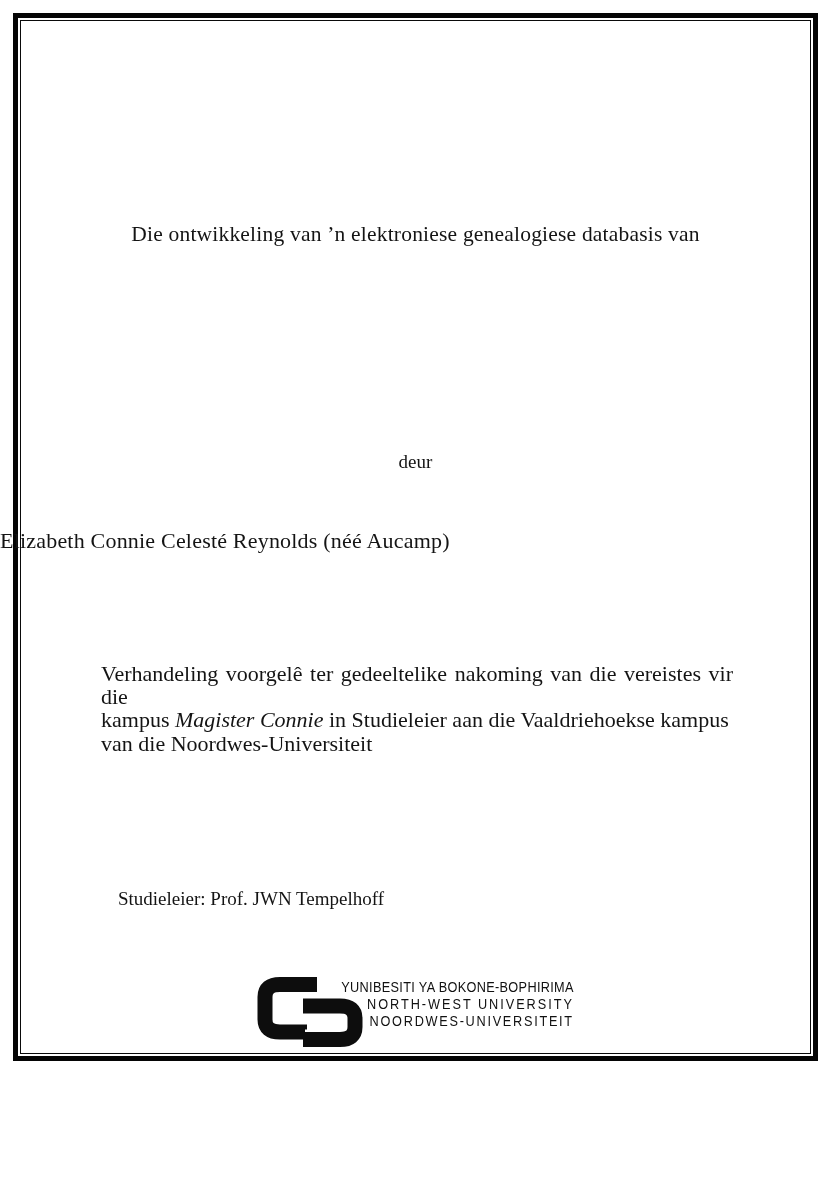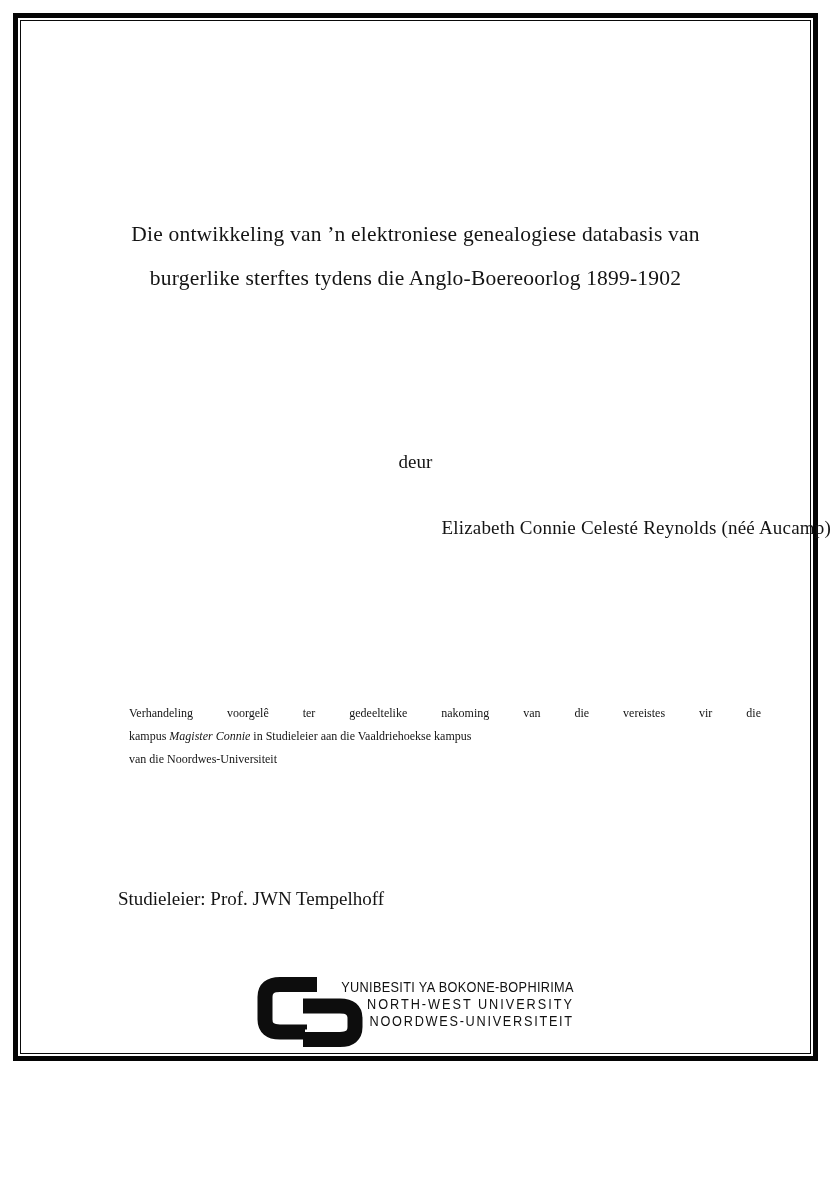--- a/index.html
+++ b/index.html
@@ -23,26 +23,26 @@
     position:absolute;left:0;right:0;top:212px;margin:0;
     font-size:21.5px;font-weight:normal;line-height:44px;
     text-align:center;letter-spacing:0.2px;white-space:nowrap;
   }
   .title .tl{display:block;}
   .byline{
     position:absolute;left:0;right:0;top:451px;
     text-align:center;font-size:19px;
   }
   .author{
-    position:absolute;left:0;right:0;top:517px;
-    text-align:right;font-size:19px;letter-spacing:0.2px;
+    position:absolute;left:0;right:0;top:528px;
+    text-align:left;font-size:22px;letter-spacing:0.2px;
   }
   .statement{
-    position:absolute;left:101px;top:702px;width:632px;
-    font-size:12px;line-height:23.2px;margin-left:28px;
+    position:absolute;left:101px;top:662px;width:632px;
+    font-size:22px;line-height:23.2px;
   }
   .s-line{display:block;}
   .s-just{text-align:justify;text-align-last:justify;}
   .statement em{font-style:italic;}
   .supervisor-block{
     position:absolute;left:102px;top:886px;
     font-size:19px;line-height:26px;margin-left:16px;
   }
   .logo{
     position:absolute;left:257px;top:971px;width:330px;height:80px;
@@ -63,21 +63,20 @@
 </head>
 <body>
 
 <div class="page">
 
   <div class="frame-outer"></div>
   <div class="frame-inner"></div>
 
   <h1 class="title">
     <span class="tl">Die ontwikkeling van ’n elektroniese genealogiese databasis van</span>
-    <span class="tl">burgerlike sterftes tydens die Anglo-Boereoorlog 1899-1902</span>
   </h1>
 
   <div class="byline">deur</div>
 
   <div class="author">Elizabeth Connie Celesté Reynolds (néé Aucamp)</div>
 
   <div class="statement">
     <span class="s-line s-just">Verhandeling voorgelê ter gedeeltelike nakoming van die vereistes vir die</span>
     <span class="s-line"><span>kampus </span><em>Magister Connie</em><span> in Studieleier aan die Vaaldriehoekse kampus</span></span>
     <span class="s-line">van die Noordwes-Universiteit</span>

